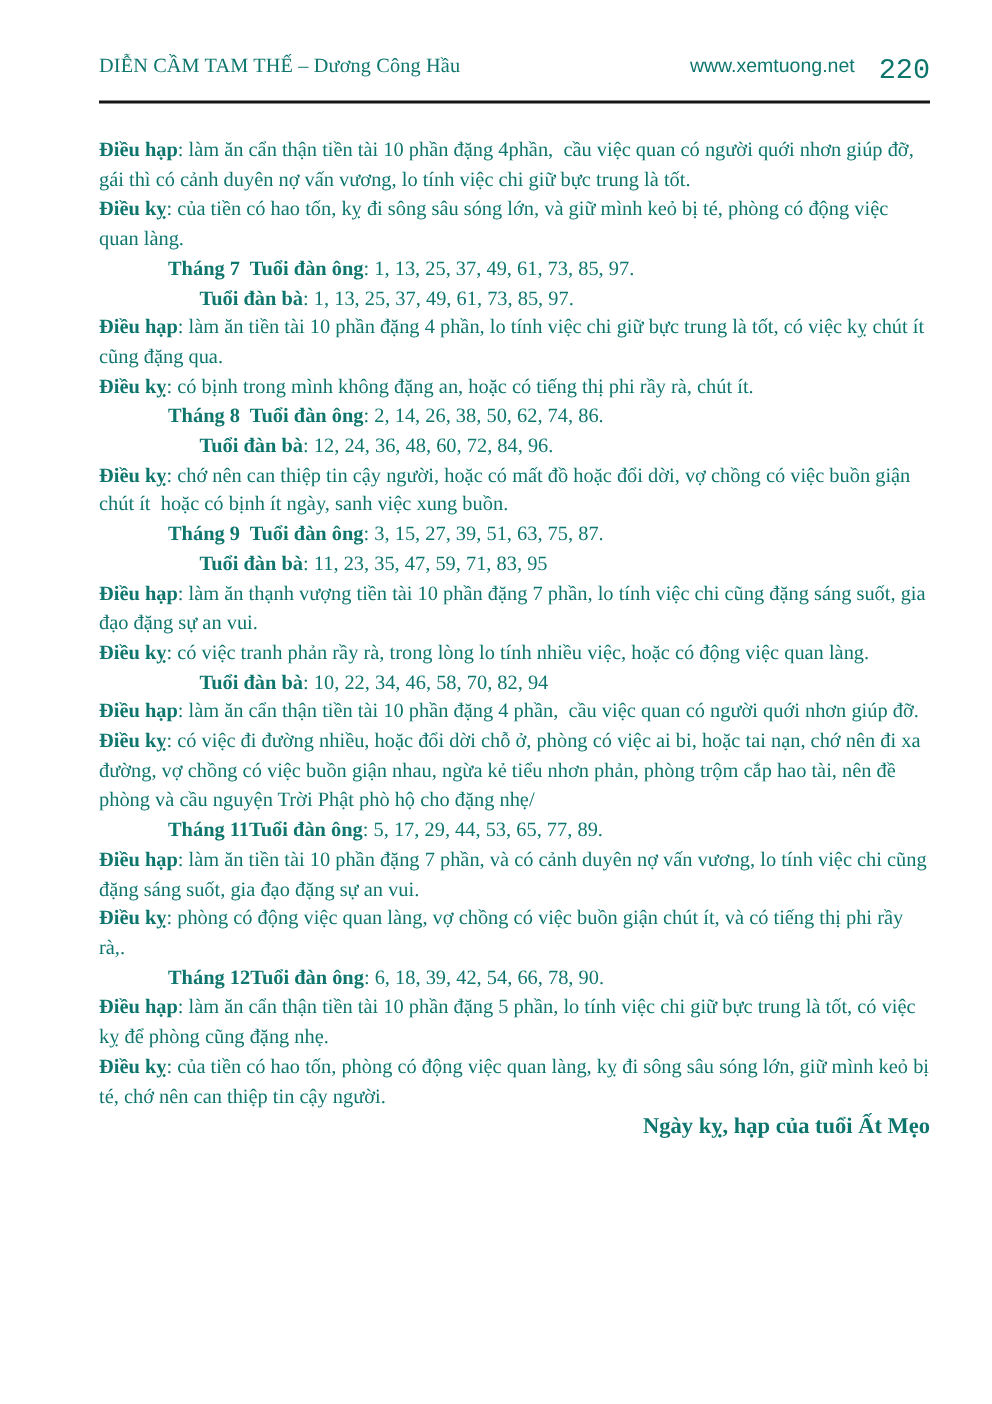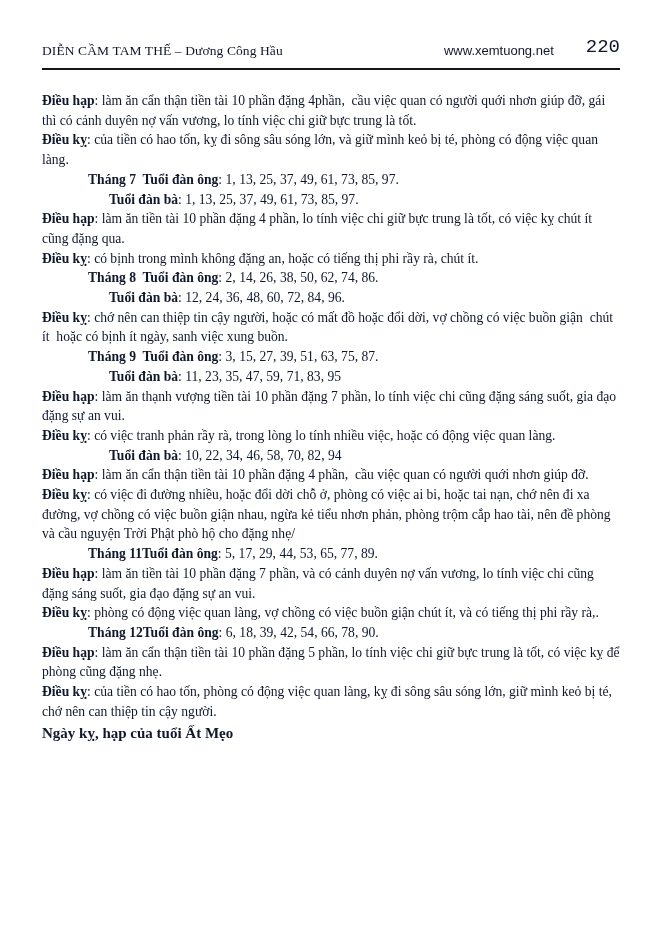--- a/index.html
+++ b/index.html
@@ -2,39 +2,39 @@
 <html><head>
 <meta charset="utf-8">
 <style>
   html, body { margin: 0; padding: 0; background: #ffffff; }
   .page {
     position: relative;
     width: 661px;
     height: 936px;
     background: #ffffff;
     box-sizing: border-box;
-    padding: 36px 41px 0 42px;
+    padding: 36px 41px 0 66px;
     font-family: "Liberation Serif", "DejaVu Serif", serif;
-    color: #0f172a;
+    color: #0f766e;
   }
   .header {
     display: flex;
     justify-content: space-between;
     align-items: baseline;
     border-bottom: 2px solid #161616;
     padding-bottom: 9px;
   }
   .header-title {
     font-size: 13.5px;
     letter-spacing: 0.1px;
   }
   .header-right {
     display: flex;
-    align-items: flex-end;
-    gap: 32px;
+    align-items: flex-start;
+    gap: 16px;
   }
   .header-site {
     font-family: "Liberation Sans", "DejaVu Sans", sans-serif;
     font-size: 13px;
   }
   .header-page {
     font-family: Liberation Mono, monospace;
     font-size: 19px;
   }
   .body-text {
@@ -45,21 +45,21 @@
   .para {
     margin: 0;
     white-space: pre-wrap;
     text-align: left;
   }
   .para b { font-weight: bold; }
   .indent-thang { padding-left: 46px; }
   .indent-tuoi  { padding-left: 67px; }
   .footer-heading {
     margin: 0;
-    text-align: left;
+    text-align: right;
     font-weight: bold;
     font-size: 15px;
     line-height: 21px;
     padding-top: 1px;
   }
 </style>
 </head>
 <body>
 
 <div class="page">

